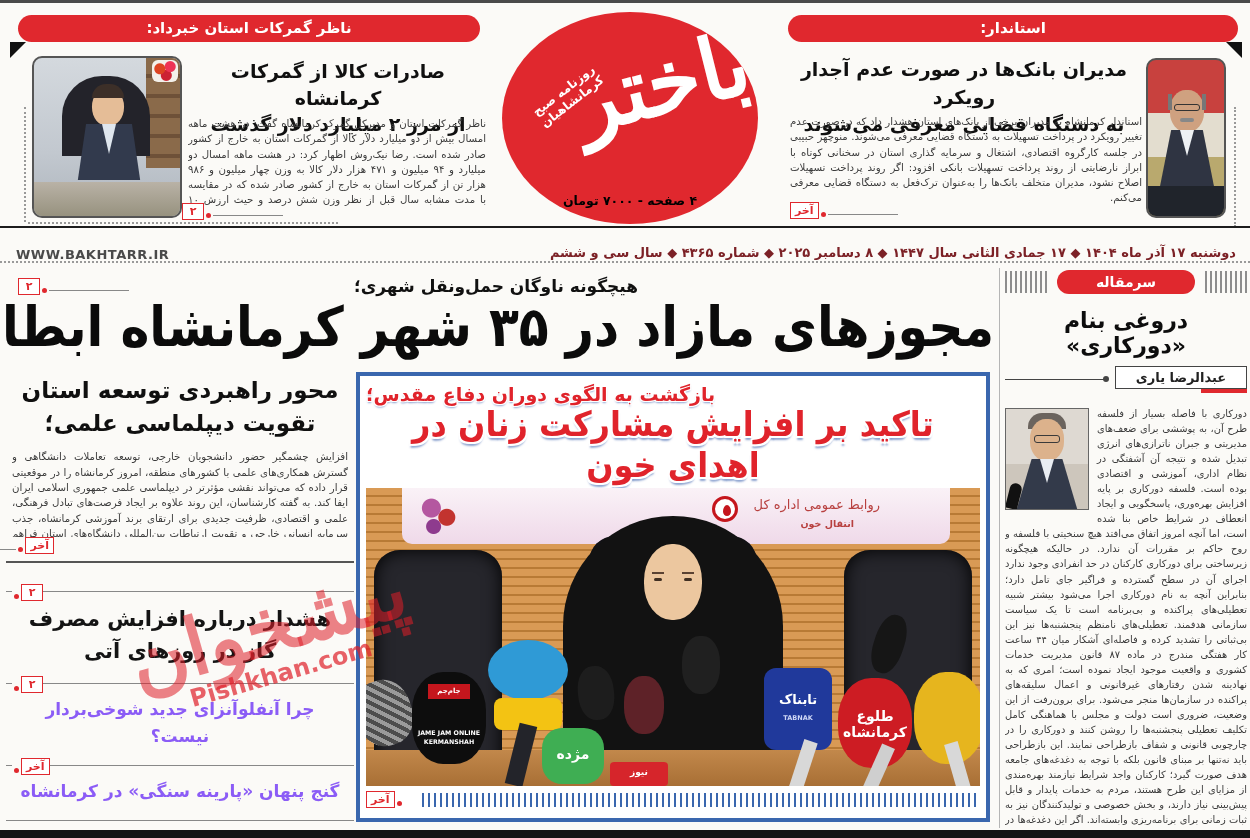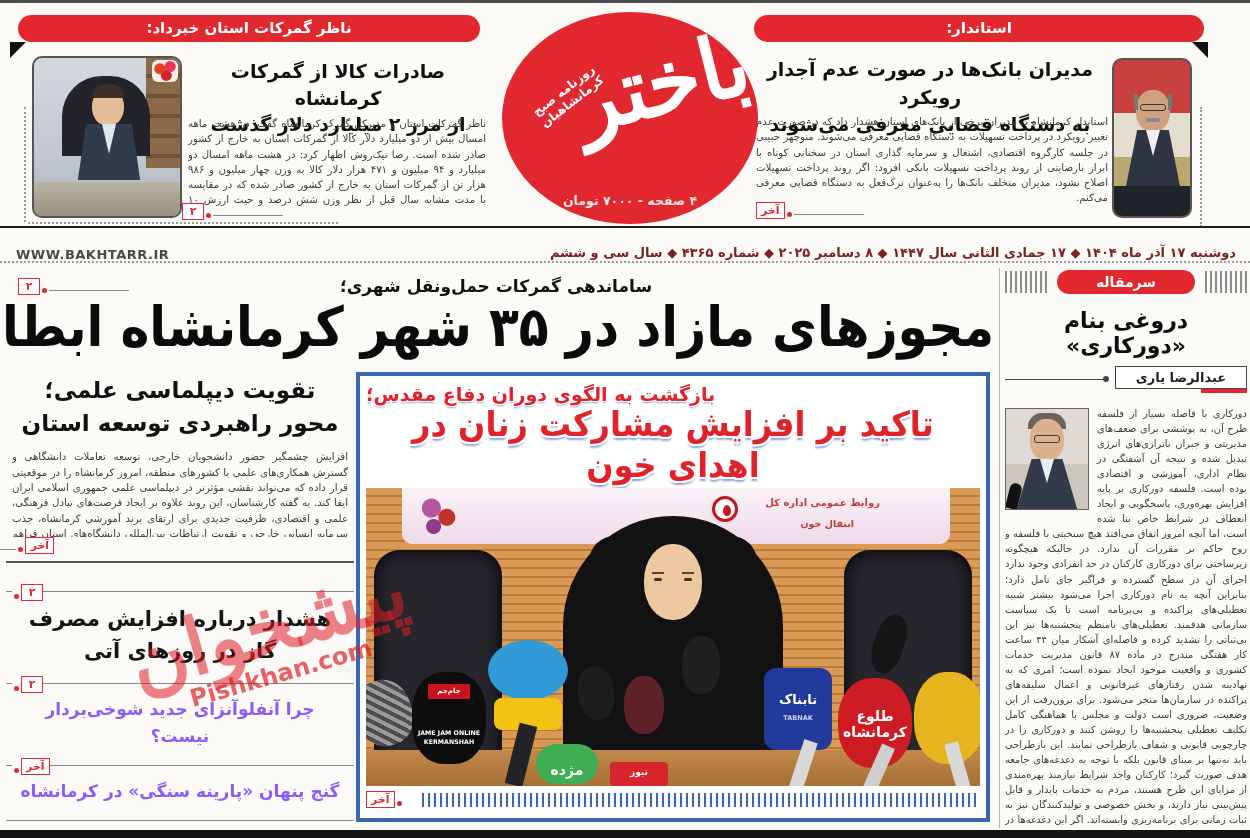--- a/index.html
+++ b/index.html
@@ -35,23 +35,23 @@
   .tl-desk { position:absolute; left:0; bottom:0; width:100%; height:34px; background:linear-gradient(180deg,#b9b2a6,#97927f); }
   .tl-head-wrap { position:absolute; left:182px; top:46px; width:292px; text-align:center; font-weight:bold; font-size:19px; line-height:1.4; color:#101010; }
   .tl-body { position:absolute; left:178px; top:104px; width:298px; height:92px; overflow:hidden; }
   .tl-dot-v { left:14px; top:95px; width:0; height:115px; border-left:2px dotted #999; }
   .tl-dot-h { left:18px; top:210px; width:310px; height:0; border-top:2px dotted #999; }
 
   .logo-block { position:absolute; left:482px; top:8px; width:296px; height:218px; }
   .logo-circle { position:absolute; left:20px; top:4px; width:256px; height:212px; background:#e0282e; border-radius:50%; overflow:hidden; }
   .logo-title { position:absolute; left:88px; top:18px; width:160px; color:#fff; font-family:"DejaVu Serif", serif; font-weight:bold; font-size:86px; transform:rotate(-14deg); text-align:center; }
   .logo-tagline { position:absolute; left:6px; top:70px; width:120px; color:#fff; font-size:12px; font-weight:bold; transform:rotate(-38deg); text-align:center; }
-  .logo-price { position:absolute; left:0; bottom:16px; width:100%; text-align:center; color:#e5e5e5; font-size:12.5px; font-weight:bold; }
-
-  .tr-block { position:absolute; left:748px; top:12px; width:462px; height:212px; }
+  .logo-price { position:absolute; left:0; bottom:16px; width:100%; text-align:center; color:#000000; font-size:12.5px; font-weight:bold; }
+
+  .tr-block { position:absolute; left:782px; top:12px; width:462px; height:212px; }
   .tr-banner { position:absolute; left:6px; top:3px; width:450px; }
   .tr-tri { right:2px; top:30px; border-width:0 16px 16px 0; border-color:transparent #111 transparent transparent; }
   .tr-photo { position:absolute; right:18px; top:46px; width:80px; height:160px; border:2px solid #555; border-radius:10px; overflow:hidden; background:linear-gradient(180deg,#c8413e 0 34%,#e3ddcf 34% 62%,#b9a96e 62% 100%); }
   .tr-head { position:absolute; left:22px; top:30px; width:34px; height:42px; background:#cfa180; border-radius:46%; }
   .tr-hairside { position:absolute; left:20px; top:34px; width:38px; height:16px; border-left:4px solid #777; border-right:4px solid #777; }
   .tr-glasses { position:absolute; left:26px; top:44px; width:26px; height:7px; border:1.6px solid #333; border-radius:3px; }
   .tr-mustache { position:absolute; left:32px; top:58px; width:14px; height:4px; background:#888; border-radius:2px; }
   .tr-suit { position:absolute; left:6px; top:70px; width:66px; height:60px; background:#2f3442; clip-path:polygon(8% 100%,26% 0,74% 0,92% 100%); }
   .tr-shirt { position:absolute; left:32px; top:70px; width:14px; height:26px; background:#eef1f4; clip-path:polygon(0 0,100% 0,50% 100%); }
   .tr-deskdark { position:absolute; left:0; bottom:0; width:100%; height:30px; background:#20242b; }
@@ -86,21 +86,21 @@
 
   
   .photo-frame { position:absolute; left:356px; top:372px; width:634px; height:450px; border:4px solid #3a67ae; background:#fff; padding:5px 6px; }
   .ph-kicker { text-align:left; font-size:19px; font-weight:bold; color:#e0232b; text-shadow:-1px -1px 0 #fff,1px -1px 0 #fff,-1px 1px 0 #fff,1px 1px 0 #fff,0 2px 2px rgba(50,90,170,.55); margin-top:2px; }
   .ph-headline { text-align:center; font-size:32px; font-weight:bold; color:#e0232b; text-shadow:-1.5px -1.5px 0 #fff,1.5px -1.5px 0 #fff,-1.5px 1.5px 0 #fff,1.5px 1.5px 0 #fff,0 3px 2px rgba(50,90,170,.55); transform:scaleY(1.08); margin-top:2px; }
   .scene { position:relative; margin-top:5px; height:298px; overflow:hidden; background:repeating-linear-gradient(180deg,#d99a55 0 7px,#b87a35 7px 9px); }
   .sc-banner { position:absolute; top:0; left:36px; right:30px; height:56px; background:linear-gradient(180deg,#faf2f7,#efd9e9); border-radius:0 0 10px 10px; }
   .sc-flower { position:absolute; left:14px; top:4px; width:44px; height:46px; background:radial-gradient(circle at 35% 35%, #b457a0 0 9px, transparent 10px), radial-gradient(circle at 70% 55%, #c2332f 0 8px, transparent 9px), radial-gradient(circle at 40% 75%, #8e3b8e 0 7px, transparent 8px); }
   .sc-drop { position:absolute; right:212px; top:8px; width:26px; height:26px; border:3px solid #c5161d; border-radius:50%; background:#fff; }
   .sc-drop::after { content:""; position:absolute; left:8px; top:6px; width:8px; height:11px; background:#c5161d; border-radius:50% 50% 50% 50%/60% 60% 40% 40%; }
-  .sc-btxt1 { position:absolute; right:70px; top:9px; font-size:10px; color:#b8403f; font-weight:bold; }
+  .sc-btxt1 { position:absolute; right:70px; top:9px; font-size:13px; color:#b8403f; font-weight:normal; }
   .sc-btxt2 { position:absolute; right:96px; top:30px; font-size:9.5px; color:#b8403f; font-weight:bold; }
   .chair { position:absolute; background:#26262c; border-radius:26px 26px 10px 10px; box-shadow:inset 0 0 18px #000; }
   .chair.cl { left:8px; top:62px; width:128px; height:226px; }
   .chair.cr { right:8px; top:62px; width:128px; height:226px; }
   .chair.cc { left:50%; transform:translateX(-50%); top:48px; width:168px; height:120px; }
   .woman { position:absolute; left:50%; transform:translateX(-50%); top:22px; width:250px; height:276px; }
   .chador { position:absolute; left:15px; top:6px; width:220px; height:270px; background:#121212; border-radius:110px 110px 16px 16px; }
   .face { position:absolute; left:96px; top:34px; width:58px; height:76px; background:#ecc79f; border-radius:48%; }
   .brow { position:absolute; width:12px; height:2px; background:#5a4232; top:28px; }
   .eye { position:absolute; width:8px; height:3px; background:#402f22; border-radius:2px; top:34px; }
@@ -109,21 +109,21 @@
   .mic .lbl { position:absolute; width:100%; text-align:center; color:#fff; font-weight:bold; }
   .m-gray { left:-10px; bottom:40px; width:56px; height:66px; border-radius:45%; transform:rotate(-18deg); background:repeating-linear-gradient(45deg,#9a9a9a 0 4px,#4d4d4d 4px 8px); }
   .m-jj { left:46px; bottom:22px; width:74px; height:92px; border-radius:42%; background:#0d0d0d; }
   .m-jj .strip { position:absolute; left:16px; top:12px; width:42px; height:15px; background:#c5161d; color:#fff; font-size:7px; line-height:15px; text-align:center; font-weight:bold; }
   .m-jj .en { bottom:18px; font-size:6.3px; line-height:1.35; }
   .m-by-head { left:122px; bottom:86px; width:80px; height:60px; border-radius:50%; background:#2f9ad6; }
   .m-by-band { left:128px; bottom:56px; width:68px; height:32px; border-radius:8px; background:#f3c313; }
   .m-by-handle { left:146px; bottom:0; width:18px; height:62px; background:#23242a; transform:rotate(14deg); }
   .m-bk1 { left:212px; bottom:66px; width:36px; height:54px; border-radius:45%; background:#1d1d1d; transform:rotate(-6deg); }
   .m-dr { left:258px; bottom:52px; width:40px; height:58px; border-radius:45%; background:#5e2228; }
-  .m-mozh { left:170px; bottom:2px; width:62px; height:40px; border-radius:20px; background:#3fae53; }
+  .m-mozh { left:176px; bottom:2px; width:62px; height:56px; border-radius:20px; background:#3fae53; }
   .m-mozh .lbl { top:18px; font-size:14px; }
   .m-news { left:244px; bottom:0; width:58px; height:24px; border-radius:4px; background:#d6252b; }
   .m-news .lbl { top:5px; font-size:9px; }
   .m-ctr { left:316px; bottom:92px; width:38px; height:58px; border-radius:45%; background:#202020; }
   .m-tab { left:398px; bottom:36px; width:68px; height:82px; border-radius:12px; background:#20399b; }
   .m-tab .lbl { top:24px; font-size:13px; }
   .m-tab .en { top:46px; font-size:6.5px; color:#cdd6f5; }
   .m-tolou { left:472px; bottom:18px; width:74px; height:90px; border-radius:45%; background:#cd1c23; }
   .m-tolou .lbl { top:30px; font-size:14px; }
   .m-bk2 { left:508px; bottom:112px; width:30px; height:60px; border-radius:45%; background:#161616; transform:rotate(18deg); }
@@ -238,27 +238,27 @@
     <div class="site-url">WWW.BAKHTARR.IR</div>
     <div class="date-txt rtl">دوشنبه ۱۷ آذر ماه ۱۴۰۴ ◆ ۱۷ جمادی الثانی سال ۱۴۴۷ ◆ ۸ دسامبر ۲۰۲۵ ◆ شماره ۴۳۶۵ ◆ سال سی و ششم</div>
   </div>
   <div class="date-dots"></div>
 
   <div class="tag lead-tag">
     <span class="box">۲</span>
     <span class="dot"></span>
       <span class="line"></span>
   </div>
-  <div class="lead-kicker rtl">ساماندهی گمرکات حمل‌ونقل شهری؛</div>
+  <div class="lead-kicker rtl">هیچگونه ناوگان حمل‌ونقل شهری؛</div>
   <div class="lead-headline rtl">مجوزهای مازاد در ۳۵ شهر کرمانشاه ابطال می‌شود</div>
 
   <div class="left-col rtl">
     <div class="lc-art-title">
+      <div>محور راهبردی توسعه استان</div>
       <div>تقویت دیپلماسی علمی؛</div>
-      <div>محور راهبردی توسعه استان</div>
     </div>
     <div class="lc-art-body body-txt">افزایش چشمگیر حضور دانشجویان خارجی، توسعه تعاملات دانشگاهی و گسترش همکاری‌های علمی با کشورهای منطقه، امروز کرمانشاه را در موقعیتی قرار داده که می‌تواند نقشی مؤثرتر در دیپلماسی علمی جمهوری اسلامی ایران ایفا کند. به گفته کارشناسان، این روند علاوه بر ایجاد فرصت‌های تبادل فرهنگی، علمی و اقتصادی، ظرفیت جدیدی برای ارتقای برند آموزشی کرمانشاه، جذب سرمایه انسانی خارجی و تقویت ارتباطات بین‌المللی دانشگاه‌های استان فراهم کرده است.</div>
     <div class="lc-art-tagrow">
       <div class="tag" style="right:300px; top:0;">
         <span class="box">آخر</span>
         <span class="dot"></span>
           <span class="line" style="width:230px"></span>
       </div>
     </div>
     <div class="lc-sep-strong"></div>

